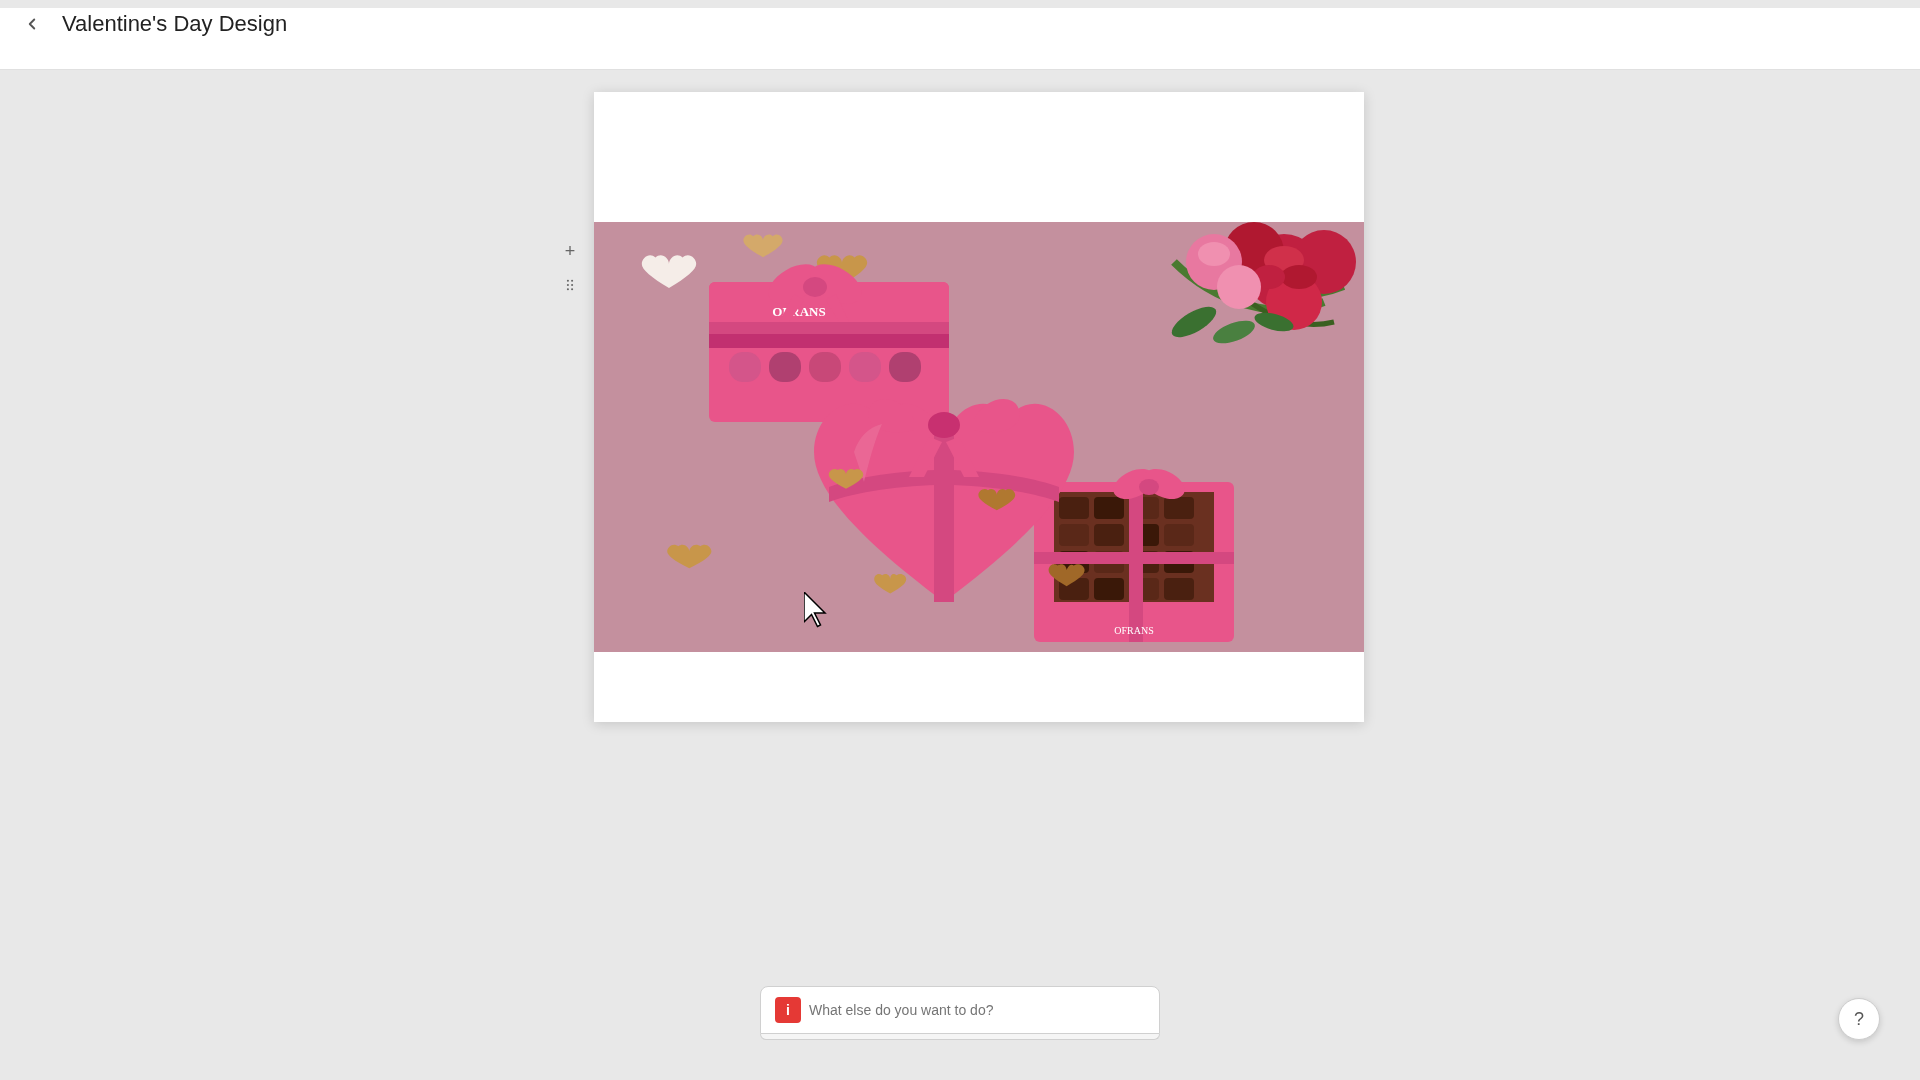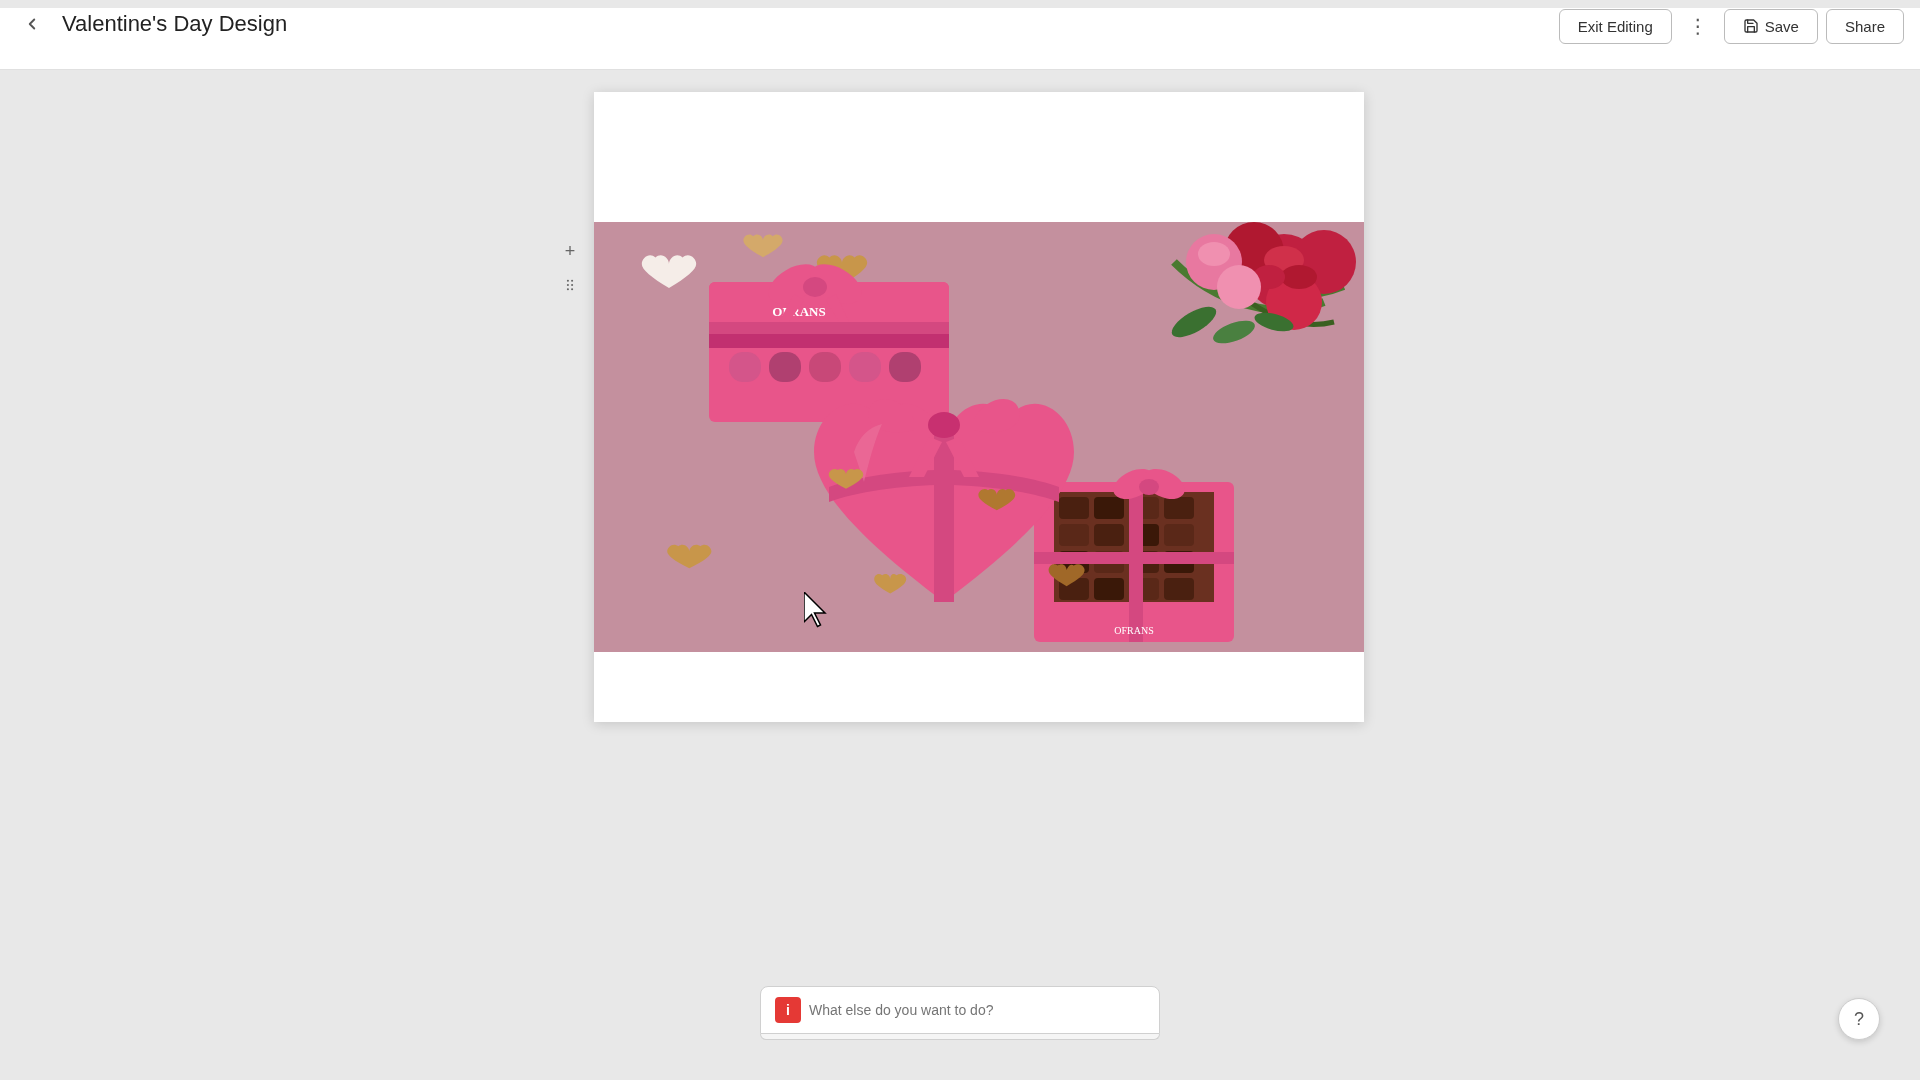--- a/index.html
+++ b/index.html
@@ -247,33 +247,20 @@
 <body>
 
 <div class="header">
   <div class="header-left">
     <div class="back-btn">
       <svg width="18" height="18" viewBox="0 0 24 24" fill="none" stroke="#555" stroke-width="2.5" stroke-linecap="round" stroke-linejoin="round">
         <polyline points="15 18 9 12 15 6"></polyline>
       </svg>
     </div>
     <span class="header-title">Valentine's Day Design</span>
-  </div>
-  <div class="header-right">
-    <button class="exit-editing-btn">Exit Editing</button>
-    <div class="more-btn">⋮</div>
-    <button class="save-btn">
-      <svg width="16" height="16" viewBox="0 0 24 24" fill="none" stroke="#333" stroke-width="2" stroke-linecap="round" stroke-linejoin="round">
-        <path d="M19 21H5a2 2 0 0 1-2-2V5a2 2 0 0 1 2-2h11l5 5v11a2 2 0 0 1-2 2z"></path>
-        <polyline points="17 21 17 13 7 13 7 21"></polyline>
-        <polyline points="7 3 7 8 15 8"></polyline>
-      </svg>
-      <span>Save</span>
-    </button>
-    <button class="share-btn">Share</button>
   </div>
 </div>
 
 <div class="canvas-area">
   <div class="page-wrapper">
 
     <div class="block-controls">
       <div class="block-control-btn">+</div>
       <div class="block-control-btn">
         <svg width="14" height="14" viewBox="0 0 20 20" fill="#666">

